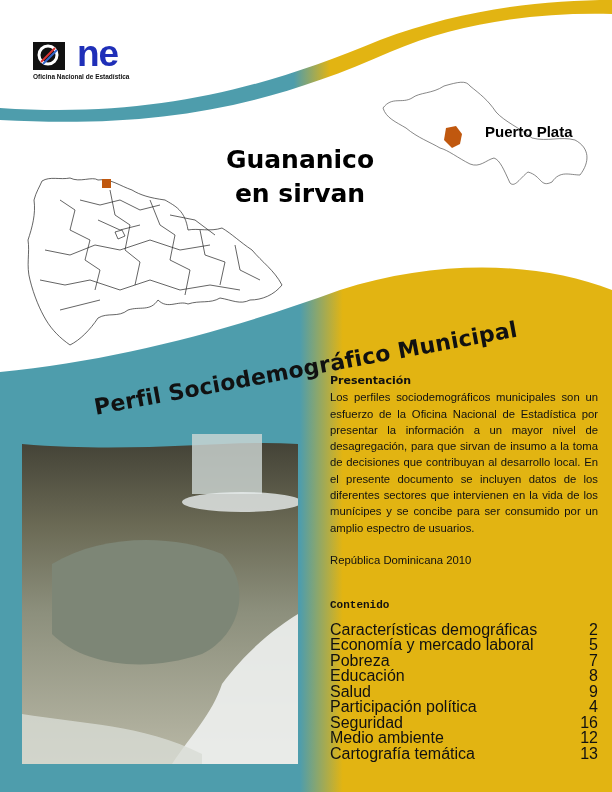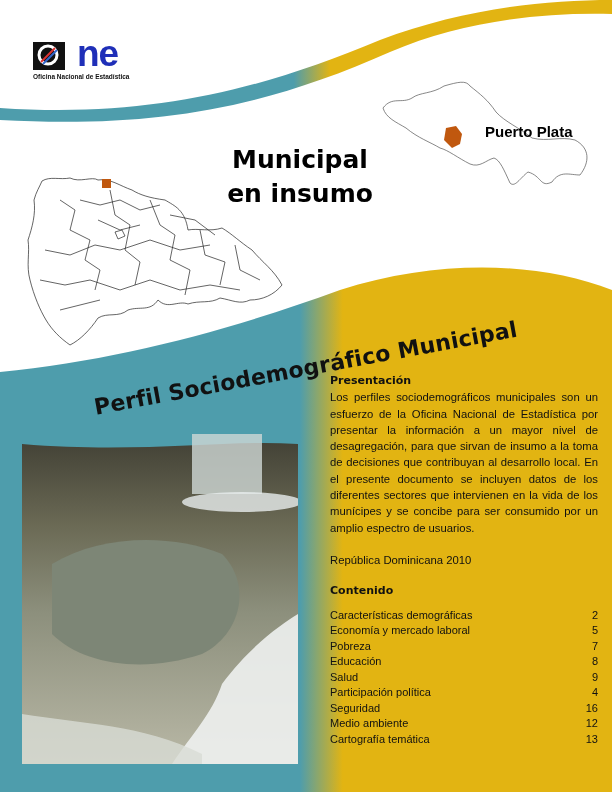--- a/index.html
+++ b/index.html
@@ -11,21 +11,21 @@
   .logo-ne{position:absolute;left:44px;top:-8px;font-family:"Liberation Sans",sans-serif;font-weight:bold;font-size:37px;color:#1f2fb8;letter-spacing:-1px;line-height:40px;}
   .logo-sub{position:absolute;left:0;top:31px;font-size:6.5px;color:#111;white-space:nowrap;font-weight:bold;}
   .title{left:200px;top:143px;width:200px;text-align:center;font-family:"DejaVu Sans",sans-serif;font-weight:bold;font-size:25px;line-height:34px;color:#000;}
   .pp-label{left:485px;top:75px;font-weight:bold;font-size:15px;color:#000;margin-top:48px;}
   .banner-text{left:92px;top:395px;font-family:"DejaVu Sans",sans-serif;font-weight:bold;font-size:22px;color:#111;transform-origin:0 0;transform:rotate(-10.5deg);white-space:nowrap;letter-spacing:0.2px;}
   .photo{left:22px;top:424px;width:276px;height:340px;overflow:hidden;}
   .content{left:330px;top:373px;width:268px;color:#111;font-size:11.3px;line-height:16.3px;}
   .h{font-family:"DejaVu Sans",sans-serif;font-weight:bold;font-size:11px;}
   .para{text-align:justify;}
   .right{text-align:left;margin-top:16px;}
-  .toc-row{display:flex;justify-content:space-between;height:15.5px;line-height:15.5px;font-size:11px;}
+  .toc-row{display:flex;justify-content:space-between;height:15.5px;line-height:15.5px;font-size:16px;}
   .toc-row span:last-child{width:18px;text-align:right;}
 </style>
 </head>
 <body>
 
 <svg class="bg" width="612" height="792" viewBox="0 0 612 792">
   <defs>
     <linearGradient id="tg" x1="0" x2="1" y1="0" y2="0">
       <stop offset="0" stop-color="#4e9dac"></stop>
       <stop offset="0.49" stop-color="#4e9dac"></stop>
@@ -65,22 +65,22 @@
       <circle cx="15" cy="13" r="9" fill="none" stroke="#fff" stroke-width="3"></circle>
       <line x1="8" y1="20" x2="22" y2="6" stroke="#d33" stroke-width="2"></line>
       <line x1="10" y1="22" x2="24" y2="8" stroke="#36c" stroke-width="2"></line>
     </svg>
   </div>
   <div class="logo-ne">ne</div>
   <div class="logo-sub">Oficina Nacional de Estadística</div>
 </div>
 
 <div class="abs title">
-  <div>Municipal</div>
-  <div>en insumo</div>
+  <div>Guananico</div>
+  <div>en sirvan</div>
 </div>
 
 <div class="abs pp-label">Puerto Plata</div>
 
 <div class="abs banner-text">Perfil Sociodemográfico Municipal</div>
 
 <div class="abs photo">
   <svg width="276" height="340" viewBox="0 0 276 340">
     <defs>
       <linearGradient id="ph" x1="0" y1="0" x2="0" y2="1">
@@ -97,21 +97,21 @@
     <path d="M30,140 C80,110 150,110 200,130 C230,160 220,210 180,230 C120,250 60,240 30,210 Z" fill="#7d8676"></path>
     <path d="M200,260 C230,220 260,200 276,190 L276,340 L150,340 C170,310 190,290 200,260 Z" fill="#eef1ef" opacity="0.9"></path>
     <path d="M0,290 C60,300 120,300 180,330 L180,340 L0,340 Z" fill="#d8dcd4" opacity="0.8"></path>
   </svg>
 </div>
 
 <div class="abs content">
   <div class="h">Presentación</div>
   <div class="para">Los perfiles sociodemográficos municipales son un esfuerzo de la Oficina Nacional de Estadística por presentar la información a un mayor nivel de desagregación, para que sirvan de insumo a la toma de decisiones que contribuyan al desarrollo local. En el presente documento se incluyen datos de los diferentes sectores que intervienen en la vida de los munícipes y se concibe para ser consumido por un amplio espectro de usuarios.</div>
   <div class="right">República Dominicana 2010</div>
-  <div class="h" style="margin-top:15px;margin-bottom:8px;">Contenido</div>
+  <div class="h" style="margin-top:29px;margin-bottom:8px;font-family:Liberation Mono, monospace;">Contenido</div>
   <div>
     <div class="toc-row">
         <span>Características demográficas</span>
         <span>2</span>
       </div>
     <div class="toc-row">
         <span>Economía y mercado laboral</span>
         <span>5</span>
       </div>
     <div class="toc-row">

